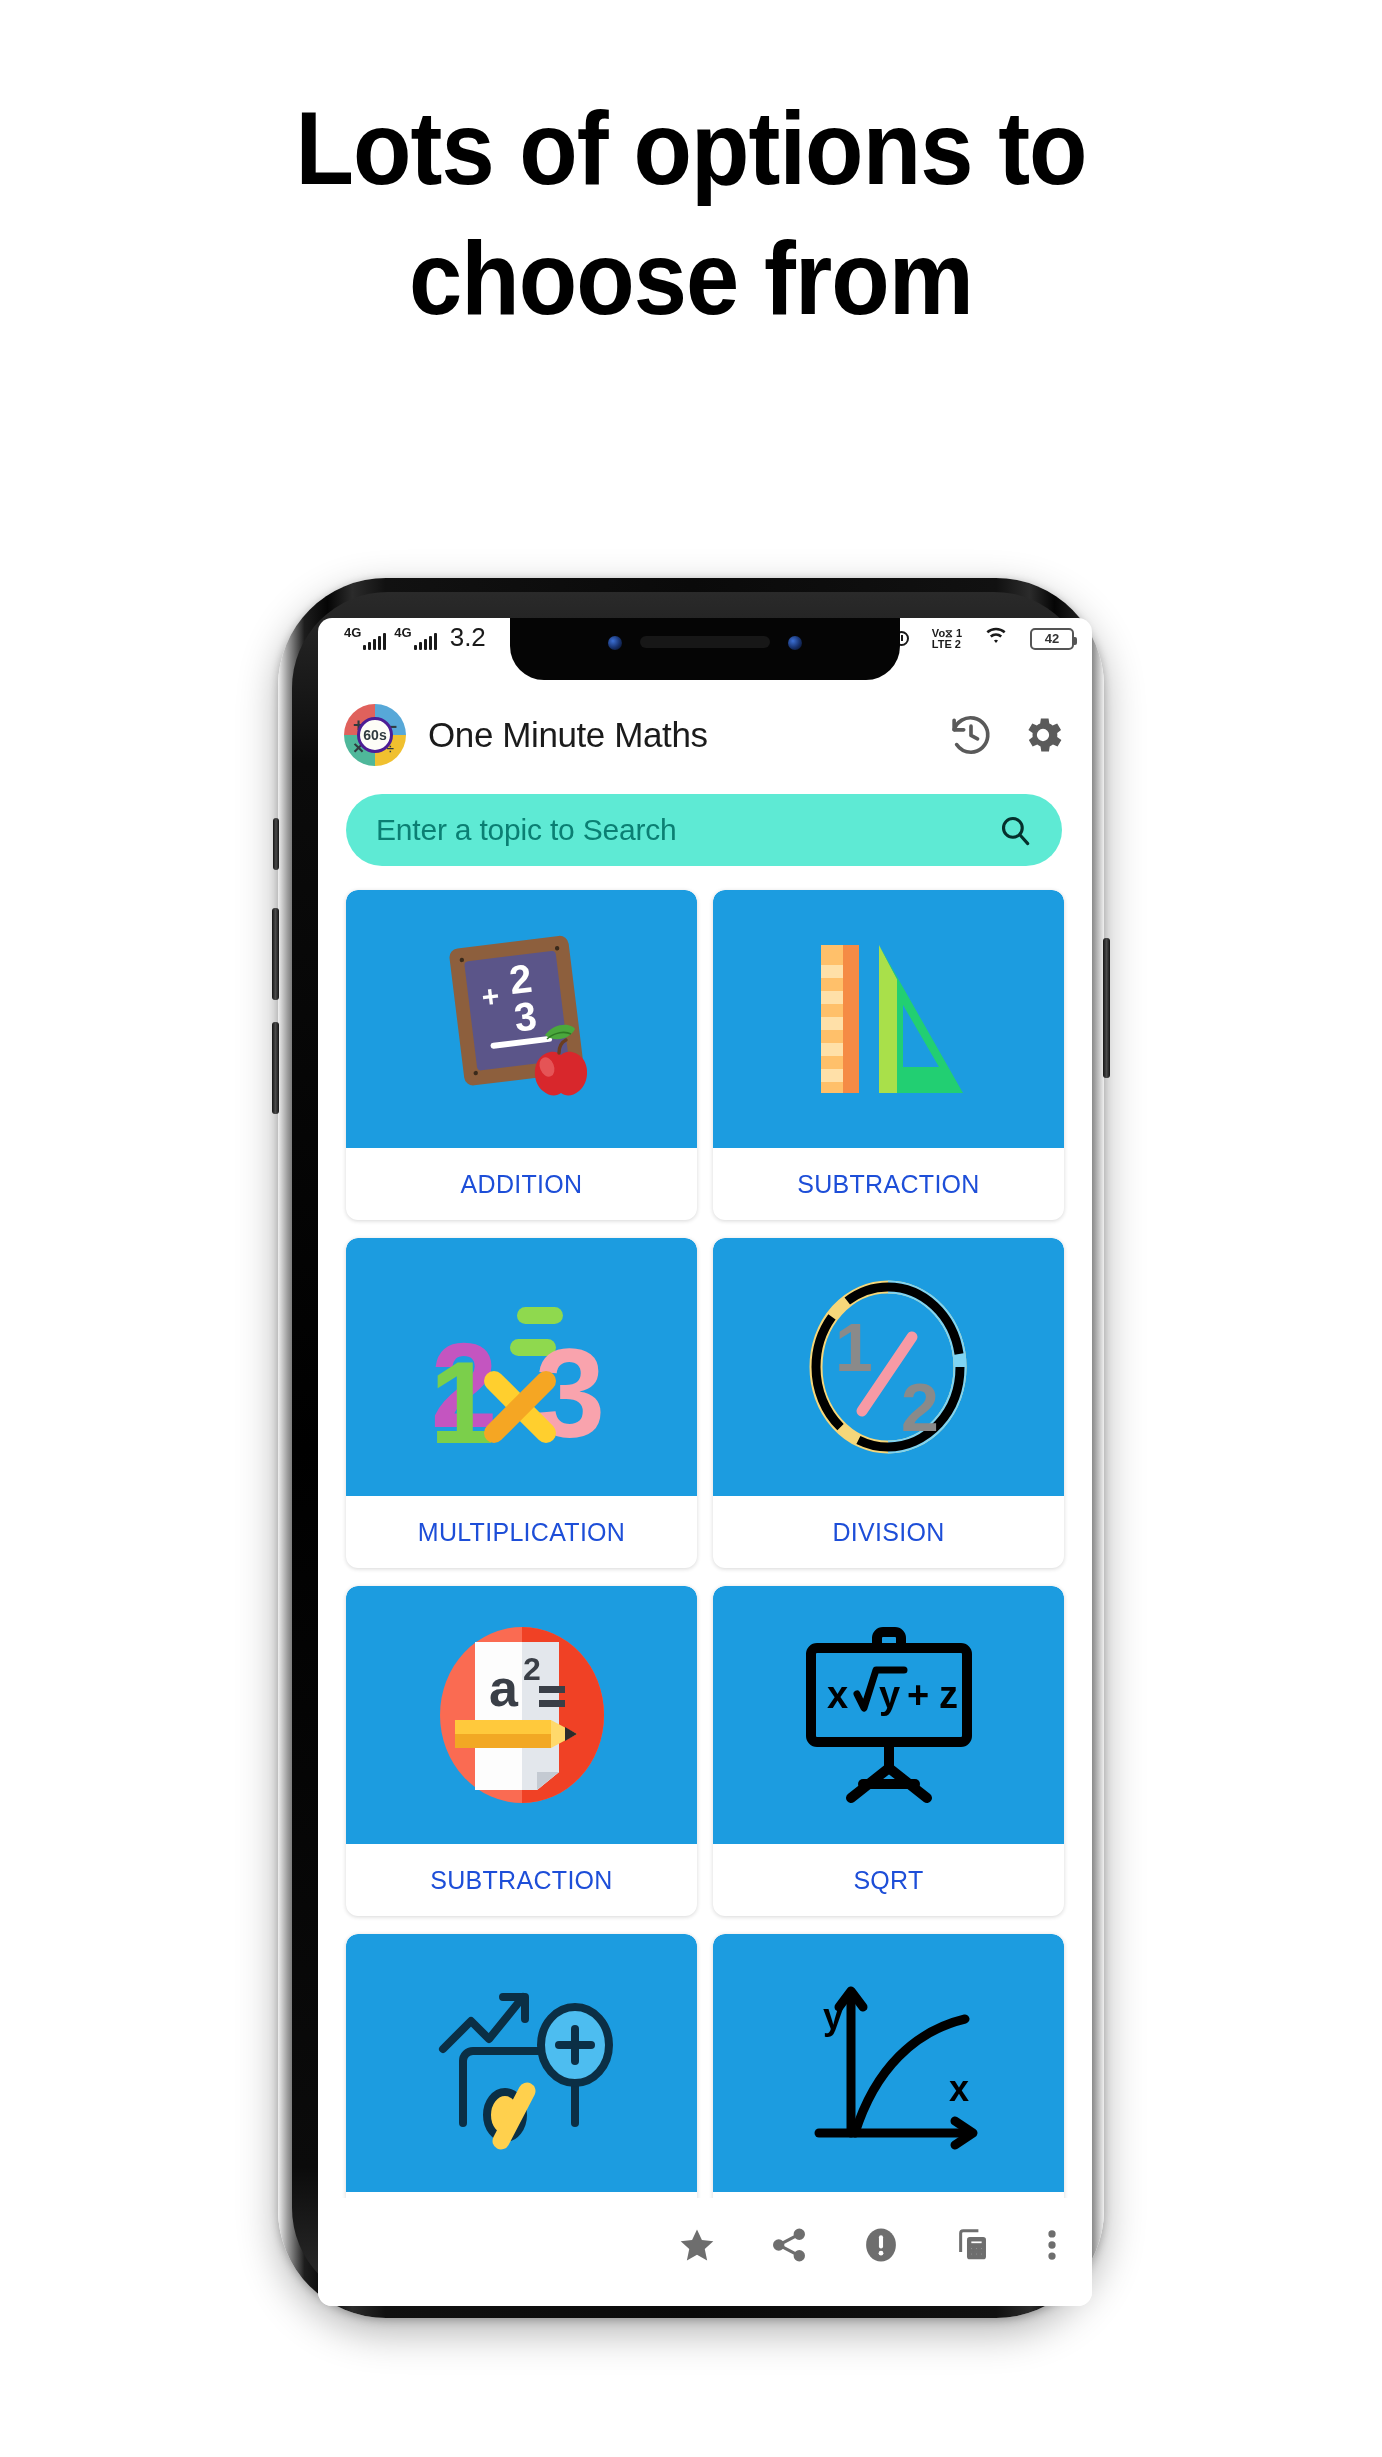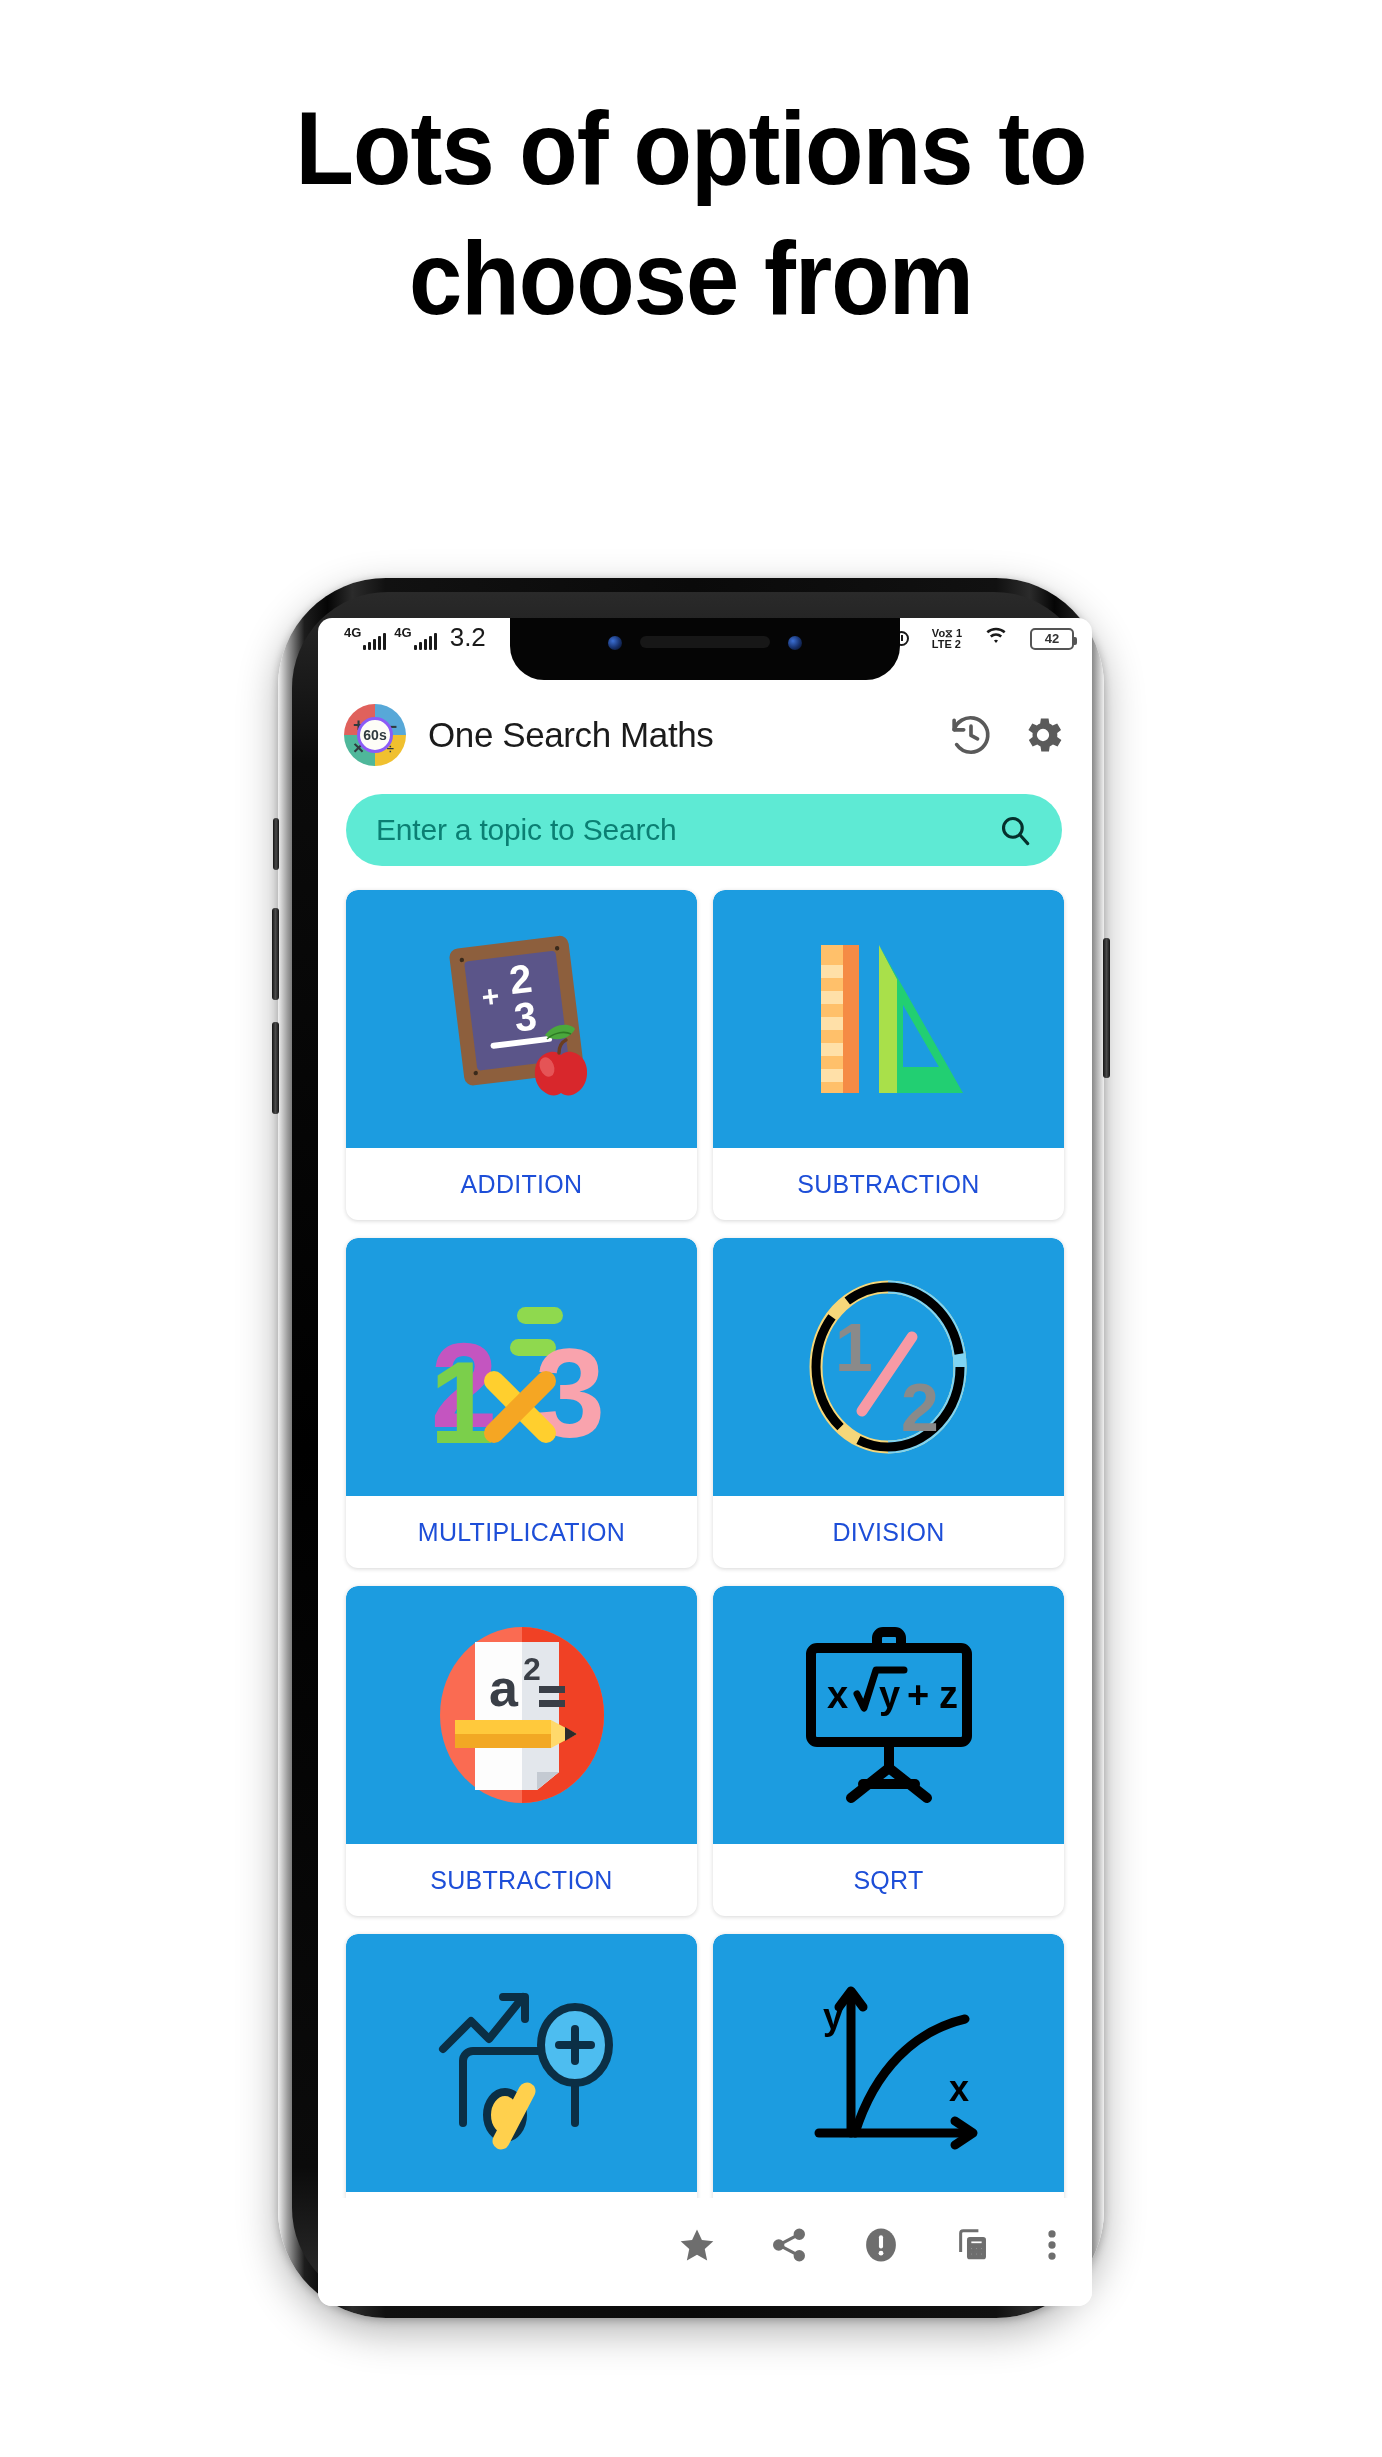--- a/index.html
+++ b/index.html
@@ -125,21 +125,21 @@
   .logo .q3{ left:0; bottom:0; background:#4fb79a; }
   .logo .q4{ right:0; bottom:0; background:#f0c02f; }
   .logo .sym{ position:absolute; color:#2f3a3f; font-size:19px; font-weight:700; line-height:1; }
   .logo .s1{ left:9px;  top:11px; }
   .logo .s2{ right:9px; top:13px; }
   .logo .s3{ left:9px;  bottom:9px; }
   .logo .s4{ right:12px; bottom:11px; font-size:13px; }
   .logo .badge{
     position:absolute; left:50%; top:50%; transform:translate(-50%,-50%);
     width:36px; height:36px; border-radius:50%;
-    background:#fdfdf7; border:3px solid #8b5cf6;
+    background:#fdfdf7; border:3px solid #4c1d95;
     display:flex; align-items:center; justify-content:center;
     font-size:14px; font-weight:700; color:#2f3a3f;
   }
   .app-title{
     margin-left:22px; font-size:35px; font-weight:400; color:#1b1b1b;
     letter-spacing:-0.4px; flex:1 1 auto;
     font-family:"Liberation Sans", sans-serif;
   }
   .hdr-icon{ width:46px; height:46px; flex:0 0 auto; color:#5a5a5a; }
   .hdr-icon + .hdr-icon{ margin-left:26px; }
@@ -264,21 +264,21 @@
           <div class="q q1"></div>
             <div class="q q2"></div>
             <div class="q q3"></div>
             <div class="q q4"></div>
           <span class="sym s1">+</span>
           <span class="sym s2">−</span>
           <span class="sym s3">×</span>
           <span class="sym s4">÷</span>
           <span class="badge">60s</span>
         </div>
-        <div class="app-title">One Search Maths</div>
+        <div class="app-title">One Minute Maths</div>
         <div class="hdr-icon">
           <svg viewBox="0 0 24 24" fill="none" stroke="currentColor" stroke-width="1.9" stroke-linecap="round" stroke-linejoin="round">
             <path d="M3.2 9.2A9 9 0 1112 21a9 9 0 01-7.5-4"></path>
             <polyline points="3.2,4.3 3.2,9.3 8.2,9.3"></polyline>
             <polyline points="12,7.4 12,12.2 15.4,14"></polyline>
           </svg>
         </div>
         <div class="hdr-icon">
           <svg viewBox="0 0 24 24" fill="currentColor">
             <path d="M19.4 13a7.6 7.6 0 000-2l2-1.6-2-3.4-2.4 1a7.6 7.6 0 00-1.7-1l-.4-2.6h-4l-.4 2.6a7.6 7.6 0 00-1.7 1l-2.4-1-2 3.4L6.6 11a7.6 7.6 0 000 2l-2 1.6 2 3.4 2.4-1c.5.4 1.1.8 1.7 1l.4 2.6h4l.4-2.6c.6-.2 1.2-.6 1.7-1l2.4 1 2-3.4zM12 15.2A3.2 3.2 0 1115.2 12 3.2 3.2 0 0112 15.2z"></path>

